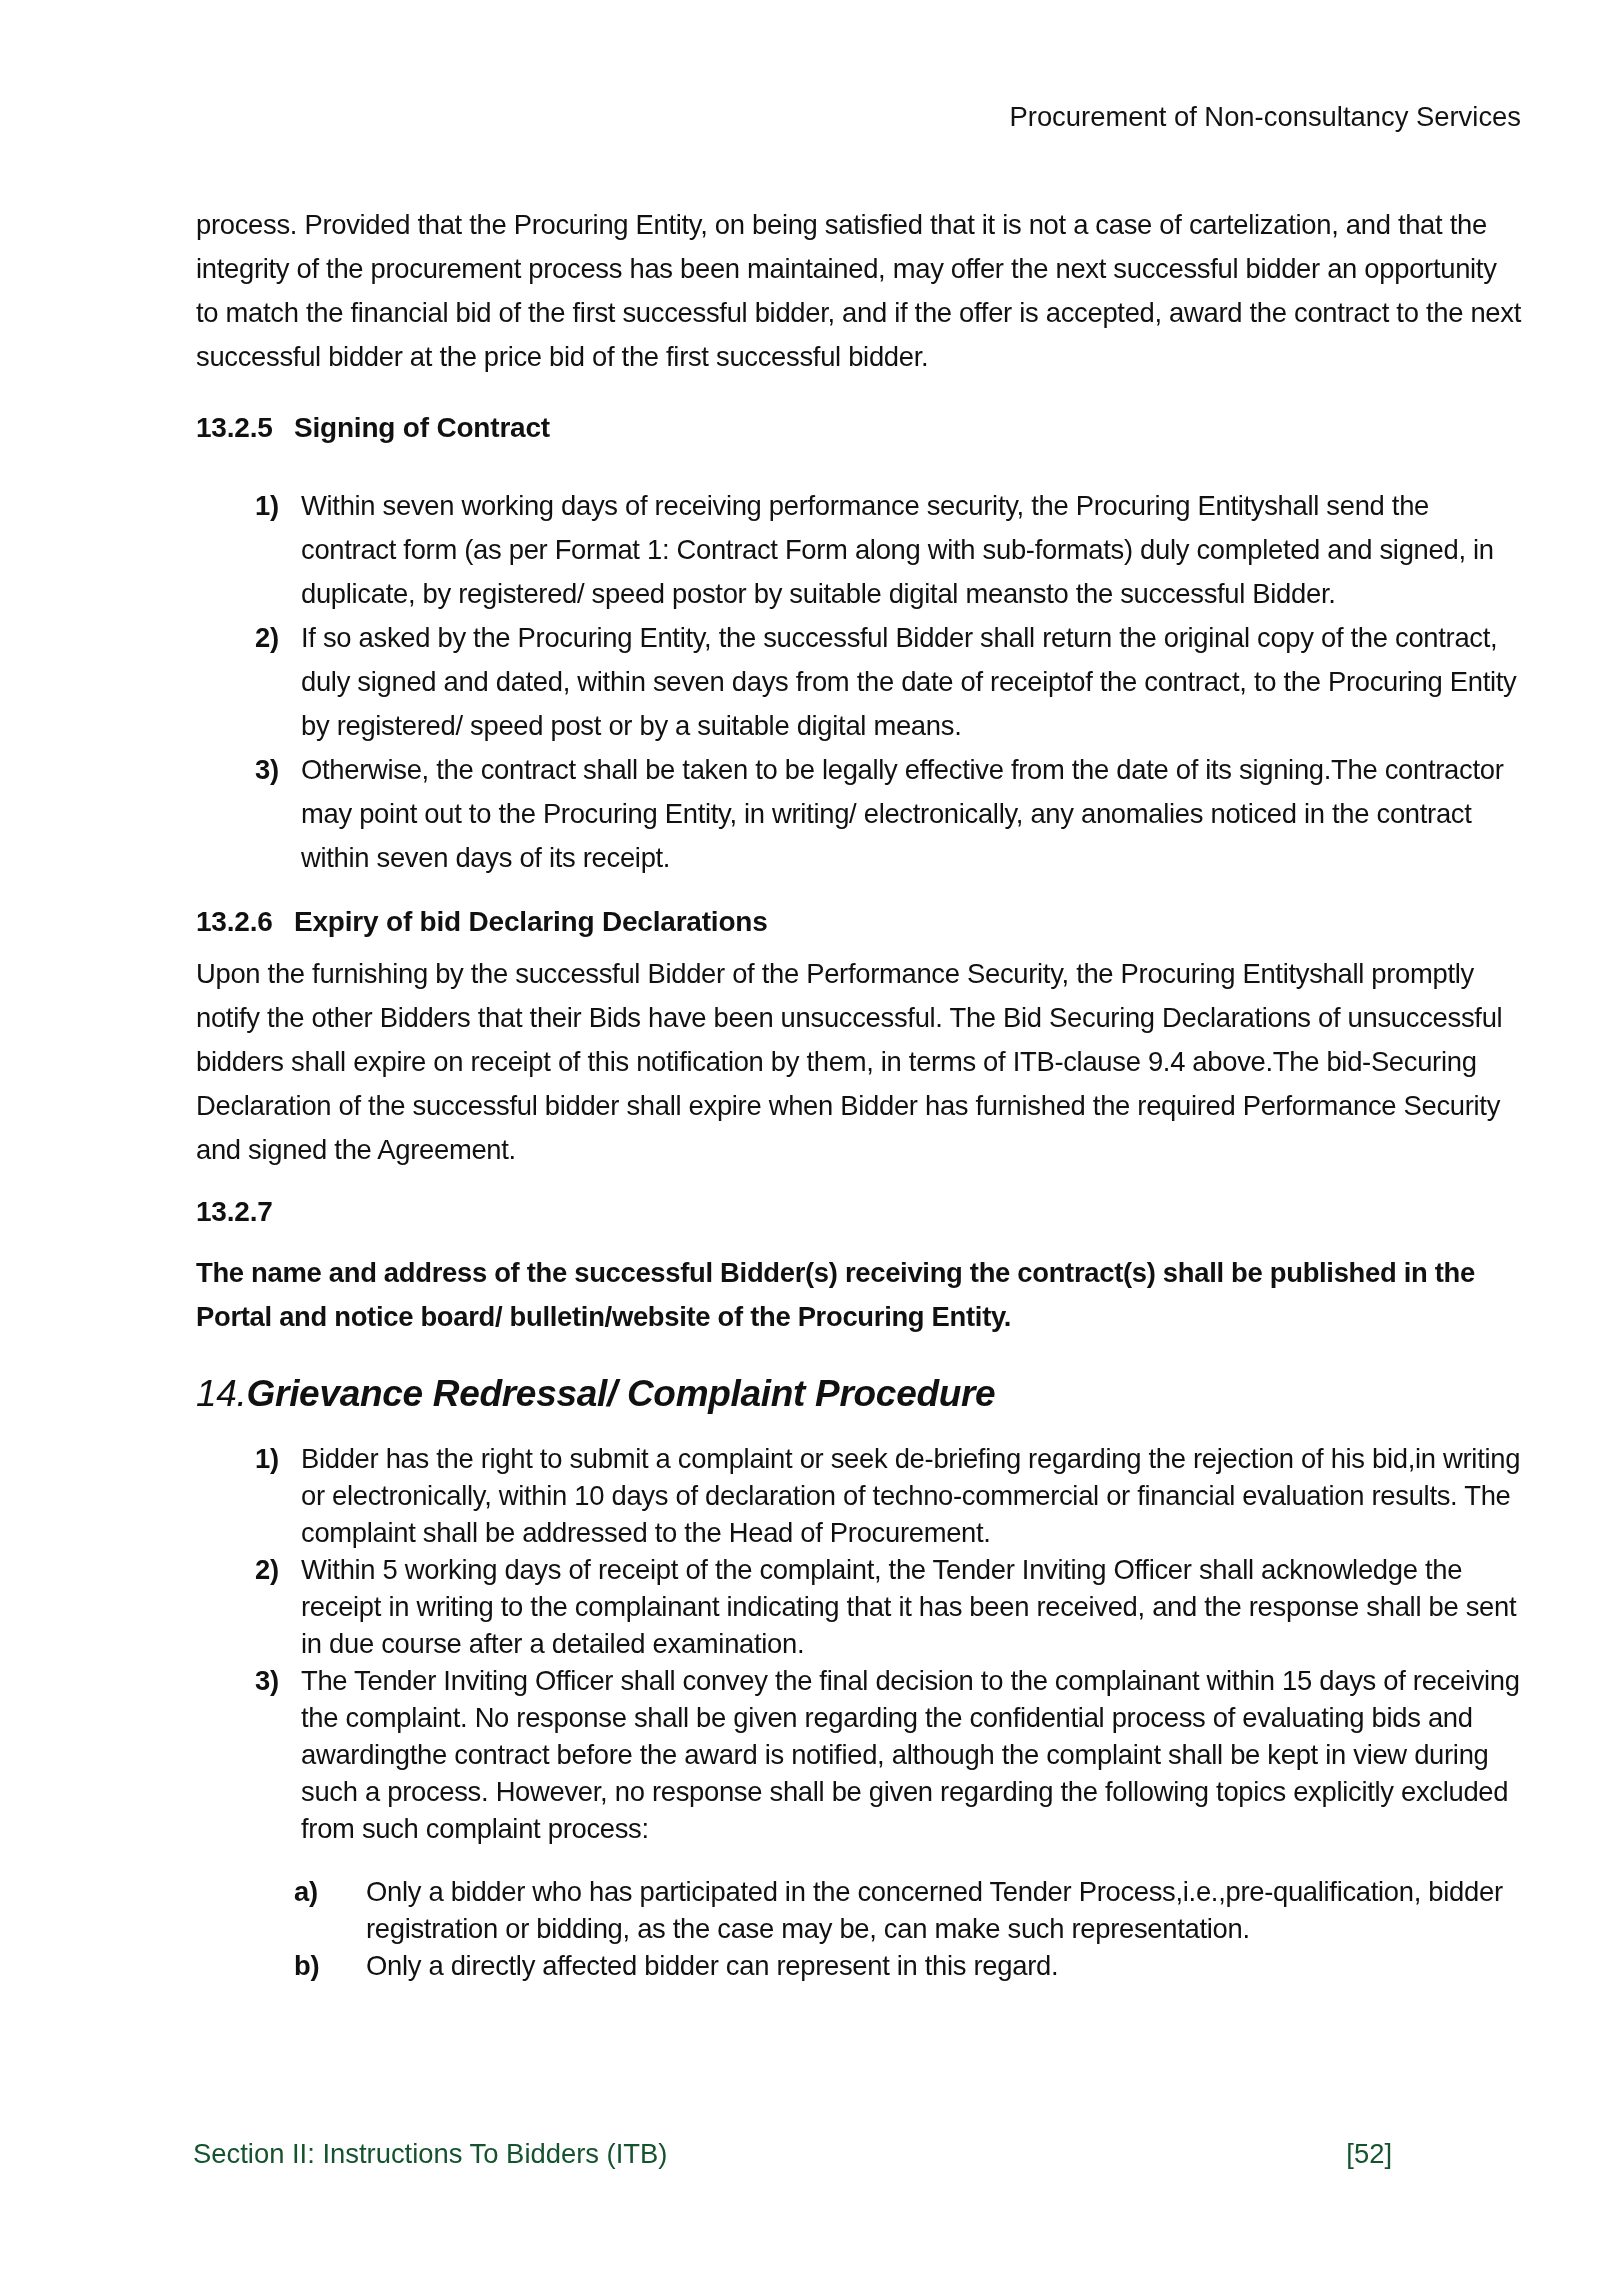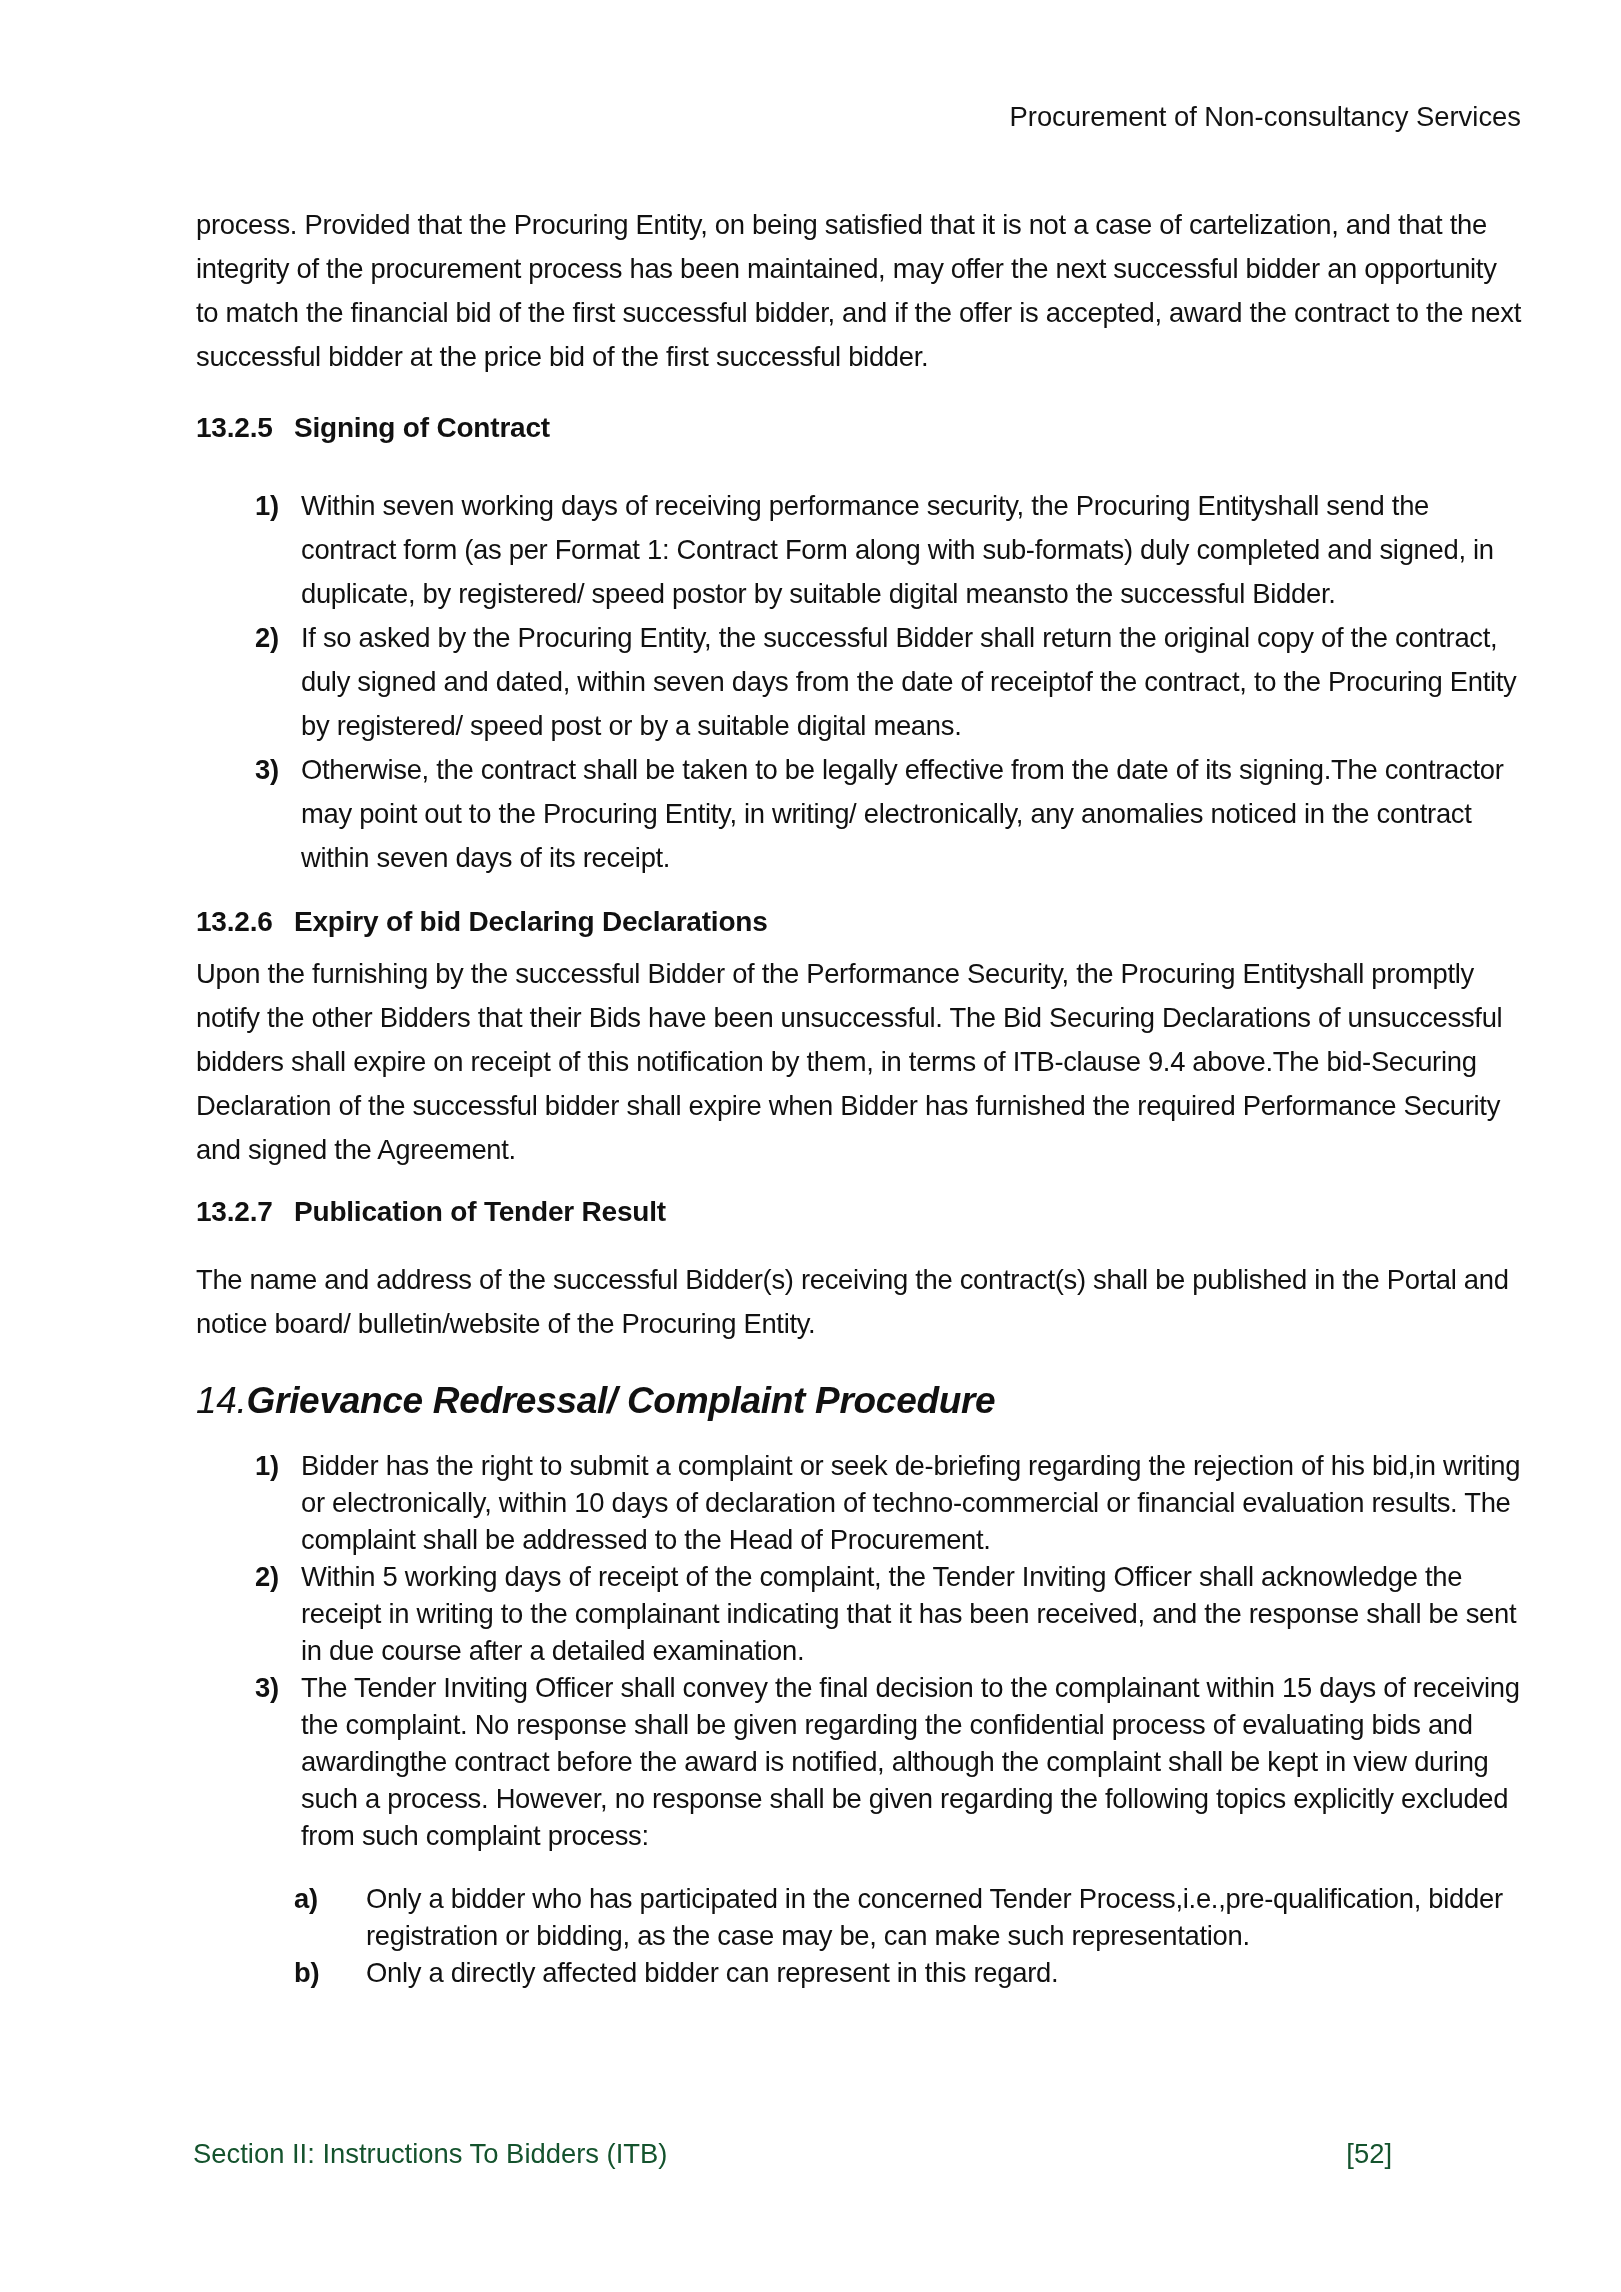--- a/index.html
+++ b/index.html
@@ -41,21 +41,21 @@
   .h2-1325 { margin-top: 27.4px; }
   .h2-1326 { margin-top: 20px; }
   .h2-1327 { margin-top: 17.6px; }
 
   .list13 { margin-top: 34px; margin-left: 59px; }
   .list13 .li { display: flex; }
   .list13 .marker { width: 46px; flex: none; font-weight: bold; }
   .list13 .li .litext, .list13 .marker { font-size: 27.4px; line-height: 44px; letter-spacing: -0.3px; }
 
   .para-1326 { margin-top: 7.8px; }
-  .para-1327 { margin-top: 24px; }
+  .para-1327 { margin-top: 17px; font-weight: bold; }
 
   .h1 {
     margin-top: 29px;
     font-size: 37px;
     line-height: 51px;
     letter-spacing: -0.3px;
     font-style: italic;
   }
   .h1 .h1num { font-weight: normal; }
   .h1 .h1title { font-weight: bold; }
@@ -116,21 +116,20 @@
 
     <div class="h2 h2-1326">
       <span class="h2num">13.2.6</span>
       <span class="h2title">Expiry of bid Declaring Declarations</span>
     </div>
 
     <div class="para para-1326">Upon the furnishing by the successful Bidder of the Performance Security, the Procuring Entityshall promptly notify the other Bidders that their Bids have been unsuccessful. The Bid Securing Declarations of unsuccessful bidders shall expire on receipt of this notification by them, in terms of ITB-clause 9.4 above.The bid-Securing Declaration of the successful bidder shall expire when Bidder has furnished the required Performance Security and signed the Agreement.</div>
 
     <div class="h2 h2-1327">
       <span class="h2num">13.2.7</span>
-      <span class="h2title">Publication of Tender Result</span>
     </div>
 
     <div class="para para-1327">The name and address of the successful Bidder(s) receiving the contract(s) shall be published in the Portal and notice board/ bulletin/website of the Procuring Entity.</div>
 
     <div class="h1">
       <span class="h1num">14.</span><span class="h1title">Grievance Redressal/ Complaint Procedure</span>
     </div>
 
     <div class="list14">
       <div class="li">

